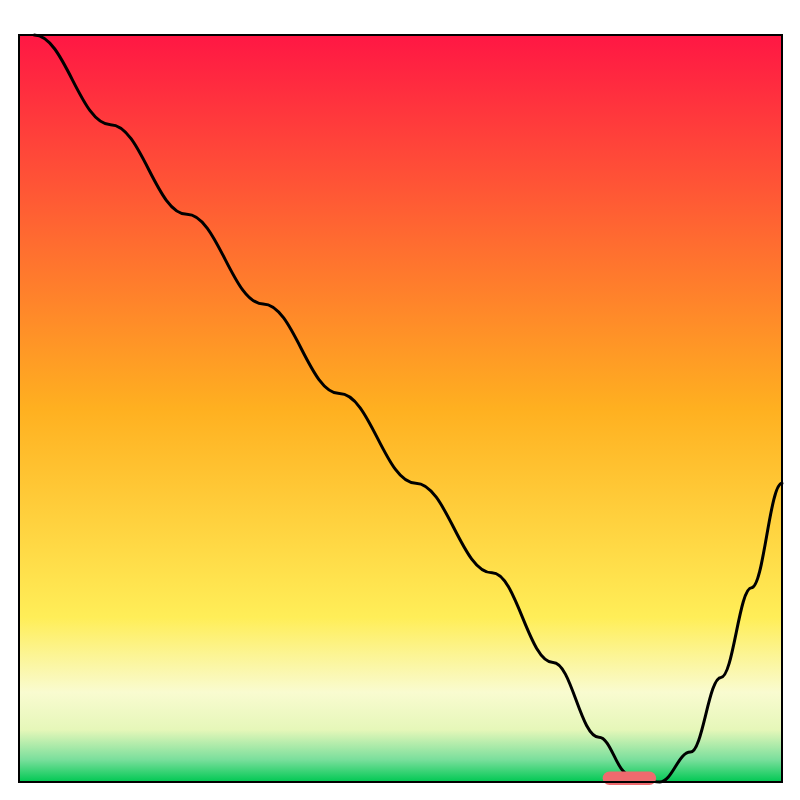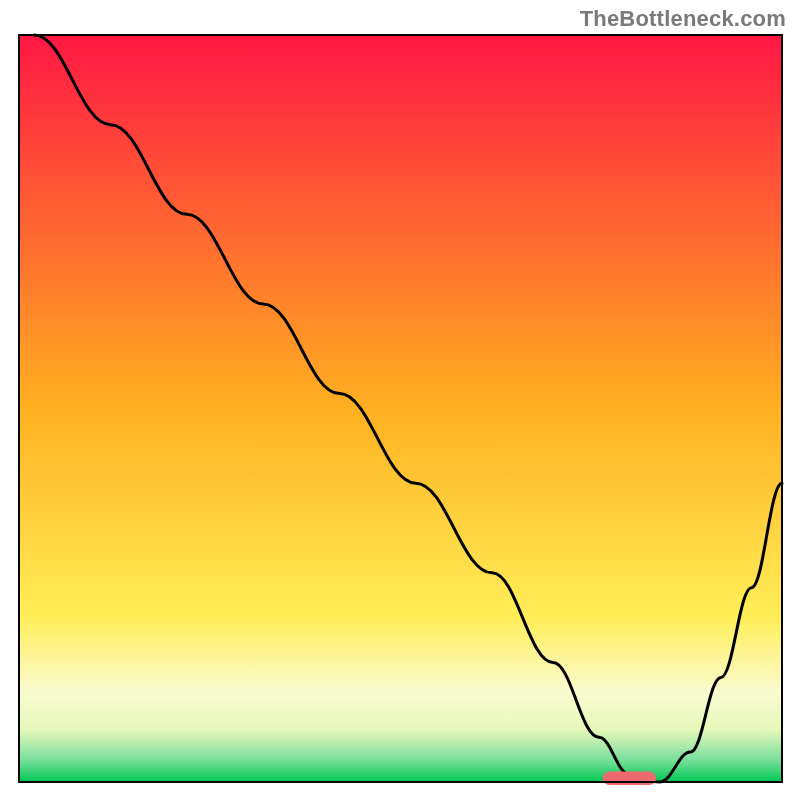--- a/index.html
+++ b/index.html
@@ -25,21 +25,20 @@
     color: #7a7a7a;
   }
   svg {
     display: block;
   }
 </style>
 </head>
 <body>
 
 <div class="stage">
-  <div class="watermark">TheBottleneck.com</div>
 
   <svg id="chart-svg" width="800" height="800" viewBox="0 0 800 800" xmlns="http://www.w3.org/2000/svg">
     <defs>
       <linearGradient id="bg-grad" x1="0" y1="0" x2="0" y2="1">
           <stop offset="0.00%" stop-color="#ff1744"></stop>
           <stop offset="50.00%" stop-color="#ffb020"></stop>
           <stop offset="78.00%" stop-color="#ffee58"></stop>
           <stop offset="88.00%" stop-color="#f9fbd0"></stop>
           <stop offset="93.00%" stop-color="#e6f7b9"></stop>
           <stop offset="97.00%" stop-color="#7adf9c"></stop>

